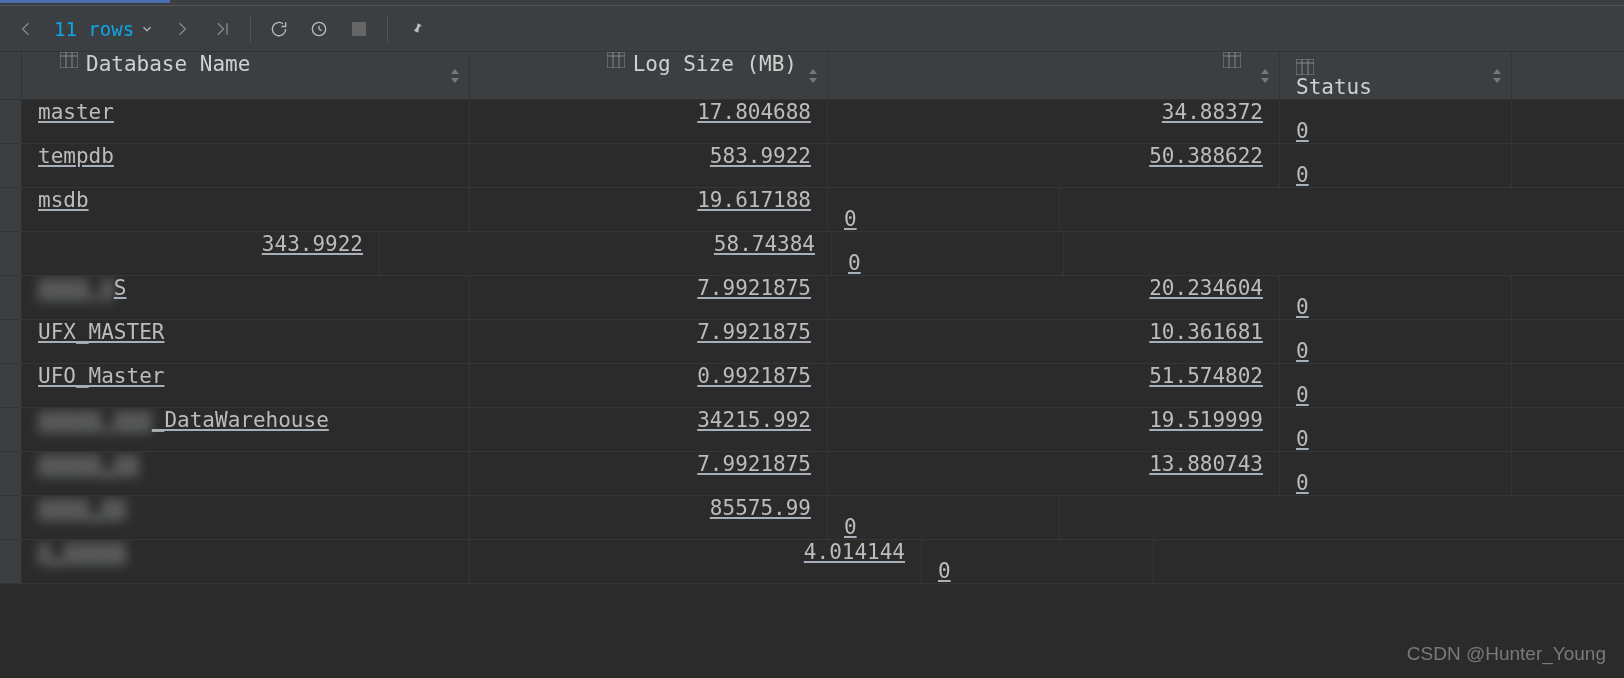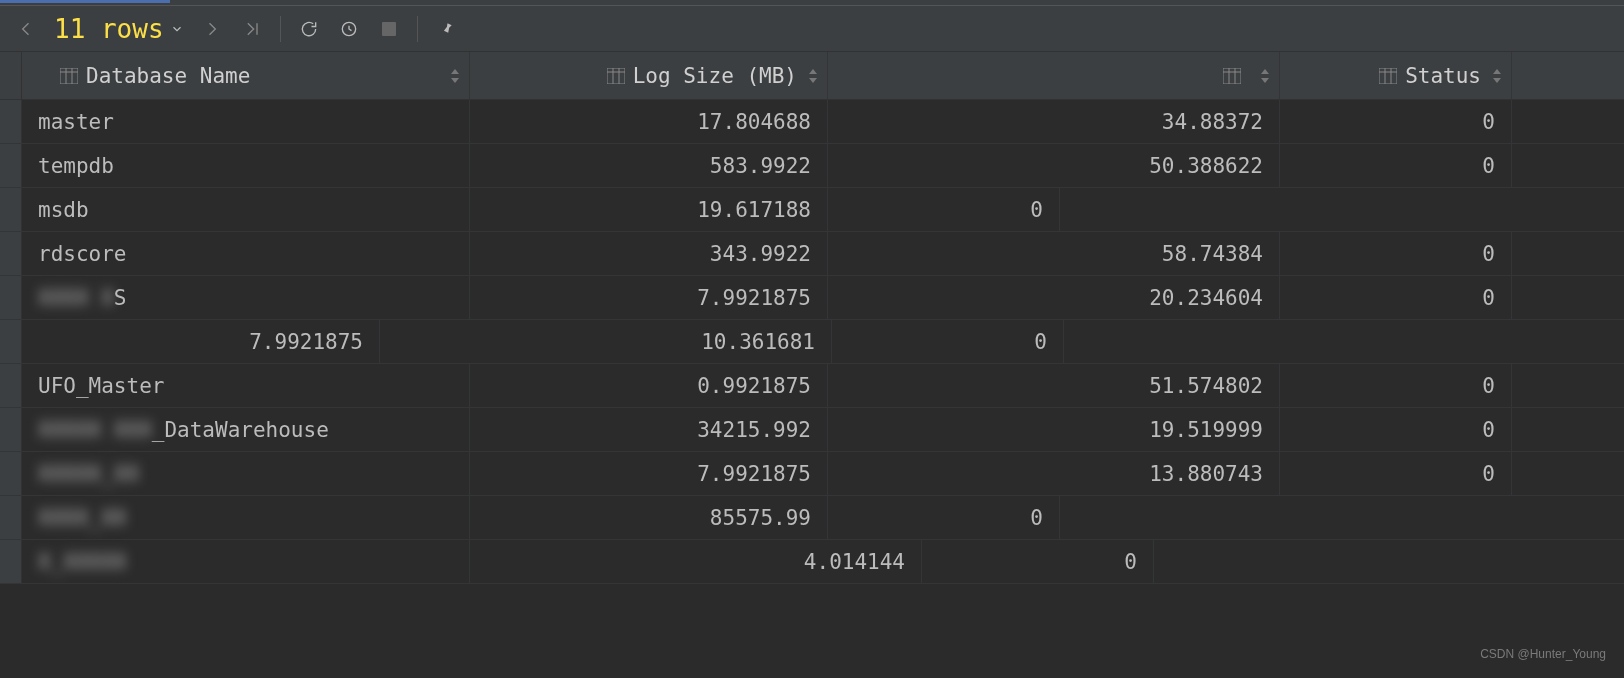--- a/index.html
+++ b/index.html
@@ -7,50 +7,50 @@
   .tab-strip { height:6px; background:#3c3f41; border-bottom:1px solid #555; }
   .tab-strip .tab-active { position:absolute; left:0; top:0; height:3px; width:170px; background:#4b6eaf; }
 
   
   .toolbar { height:46px; background:#3c3f41; display:flex; align-items:center; padding:0 8px; gap:4px; border-bottom:1px solid #323232; }
   .tb-btn { width:36px; height:36px; display:flex; align-items:center; justify-content:center; color:#888; border-radius:3px; }
   .tb-btn.enabled { color:#bbb; cursor:pointer; }
   .tb-btn svg { width:20px; height:20px; stroke:currentColor; fill:none; stroke-width:1.6; }
   .tb-btn .square { width:14px; height:14px; background:#666; border-radius:1px; }
   .tb-sep { width:1px; height:26px; background:#555; margin:0 6px; }
-  .rows-label { color:#fde047; font-size:26px; padding:0 6px; display:flex; align-items:center; gap:6px; cursor:pointer; }
+  .rows-label { color:#0ea5e9; font-size:19px; padding:0 6px; display:flex; align-items:center; gap:6px; cursor:pointer; }
   .rows-label svg { width:14px; height:14px; stroke:#bcbcbc; fill:none; stroke-width:2; }
 
   
   .grid { background:#2b2b2b; }
   .hdr-row { display:flex; height:48px; background:#3c3f41; border-bottom:1px solid #323232; }
-  .row { display:flex; height:44px; border-bottom:1px solid #333537; }
+  .row { display:flex; height:44px; border-bottom:1px solid #333537;text-decoration:underline; }
   .gutter { width:22px; background:#3c3f41; border-right:1px solid #323232; display:flex; align-items:center; justify-content:flex-end; color:#6b6b6b; font-size:15px; padding-right:3px; overflow:hidden; white-space:nowrap; }
   .hdr-row .gutter { background:#3c3f41; }
 
-  .col { display:flex; align-items:center; padding:0 16px; border-right:1px solid #333537; font-size:21px; color:#bcbcbc; white-space:nowrap; overflow:hidden; }
+  .col { display:flex; padding:0 16px; border-right:1px solid #333537; font-size:21px; color:#bcbcbc; white-space:nowrap; overflow:hidden; }
   .hdr-row .col { color:#d0d0d0; font-weight:400; background:#3c3f41; position:relative; cursor:pointer; }
   .hdr-row .col .hdr-icon { width:18px; height:16px; margin-right:8px; flex:none; }
   .hdr-row .col .sort { position:absolute; right:8px; top:50%; transform:translateY(-50%); width:12px; height:16px; }
   .hdr-row .col .sort::before, .hdr-row .col .sort::after { content:""; position:absolute; left:2px; border-left:4px solid transparent; border-right:4px solid transparent; }
   .hdr-row .col .sort::before { top:1px; border-bottom:5px solid #777; }
   .hdr-row .col .sort::after  { bottom:1px; border-top:5px solid #777; }
 
   .c0 { width:448px; }
   .c1 { width:358px; justify-content:flex-end; }
   .c2 { width:452px; justify-content:flex-end; }
-  .c3 { width:232px; justify-content:flex-end; }
+  .c3 { width:232px; justify-content:flex-end;flex-direction:column; }
 
   .hdr-row .c1, .hdr-row .c2, .hdr-row .c3 { justify-content:flex-end; padding-right:30px; }
   .hdr-row .c0 { padding-left:38px; }
 
   .blur { filter:blur(6px); -webkit-filter:blur(6px); }
   .blur-part { display:inline-block; filter:blur(6px); -webkit-filter:blur(6px); }
 
-  .footer { position:absolute; left:0; right:0; bottom:0; height:48px; background:#2b2b2b; display:flex; align-items:center; justify-content:flex-end; padding-right:18px; color:#7a7a7a; font-size:12px; font-family:Arial,Helvetica,sans-serif; }
+  .footer { position:absolute; left:0; right:0; bottom:0; height:48px; background:#2b2b2b; display:flex; align-items:center; justify-content:flex-end; padding-right:18px; color:#7a7a7a; font-size:19px; font-family:Arial,Helvetica,sans-serif; }
 </style>
 </head>
 <body>
 
 <div class="tab-strip">
   <div class="tab-active"></div>
 </div>
 
 <div class="toolbar">
   <div class="tb-btn">
@@ -164,39 +164,39 @@
       <div class="row">
         <div class="gutter"></div>
         <div class="col c0">
           <span>msdb</span>
         </div>
         <div class="col c1">19.617188</div>
         <div class="col c3">0</div>
       </div>
       <div class="row">
         <div class="gutter"></div>
-        <div class="col c0">
-          <span>rdscore</span>
-        </div>
         <div class="col c1">343.9922</div>
         <div class="col c2">58.74384</div>
         <div class="col c3">0</div>
       </div>
       <div class="row">
         <div class="gutter"></div>
         <div class="col c0">
           <span class="blur-part">XXXX X</span>
           <span>S</span>
         </div>
         <div class="col c1">7.9921875</div>
         <div class="col c2">20.234604</div>
         <div class="col c3">0</div>
       </div>
       <div class="row">
         <div class="gutter"></div>
+        <div class="col c0">
+          <span>UFX_MASTER</span>
+        </div>
         <div class="col c1">7.9921875</div>
         <div class="col c2">10.361681</div>
         <div class="col c3">0</div>
       </div>
       <div class="row">
         <div class="gutter"></div>
         <div class="col c0">
           <span>UFO_Master</span>
         </div>
         <div class="col c1">0.9921875</div>

